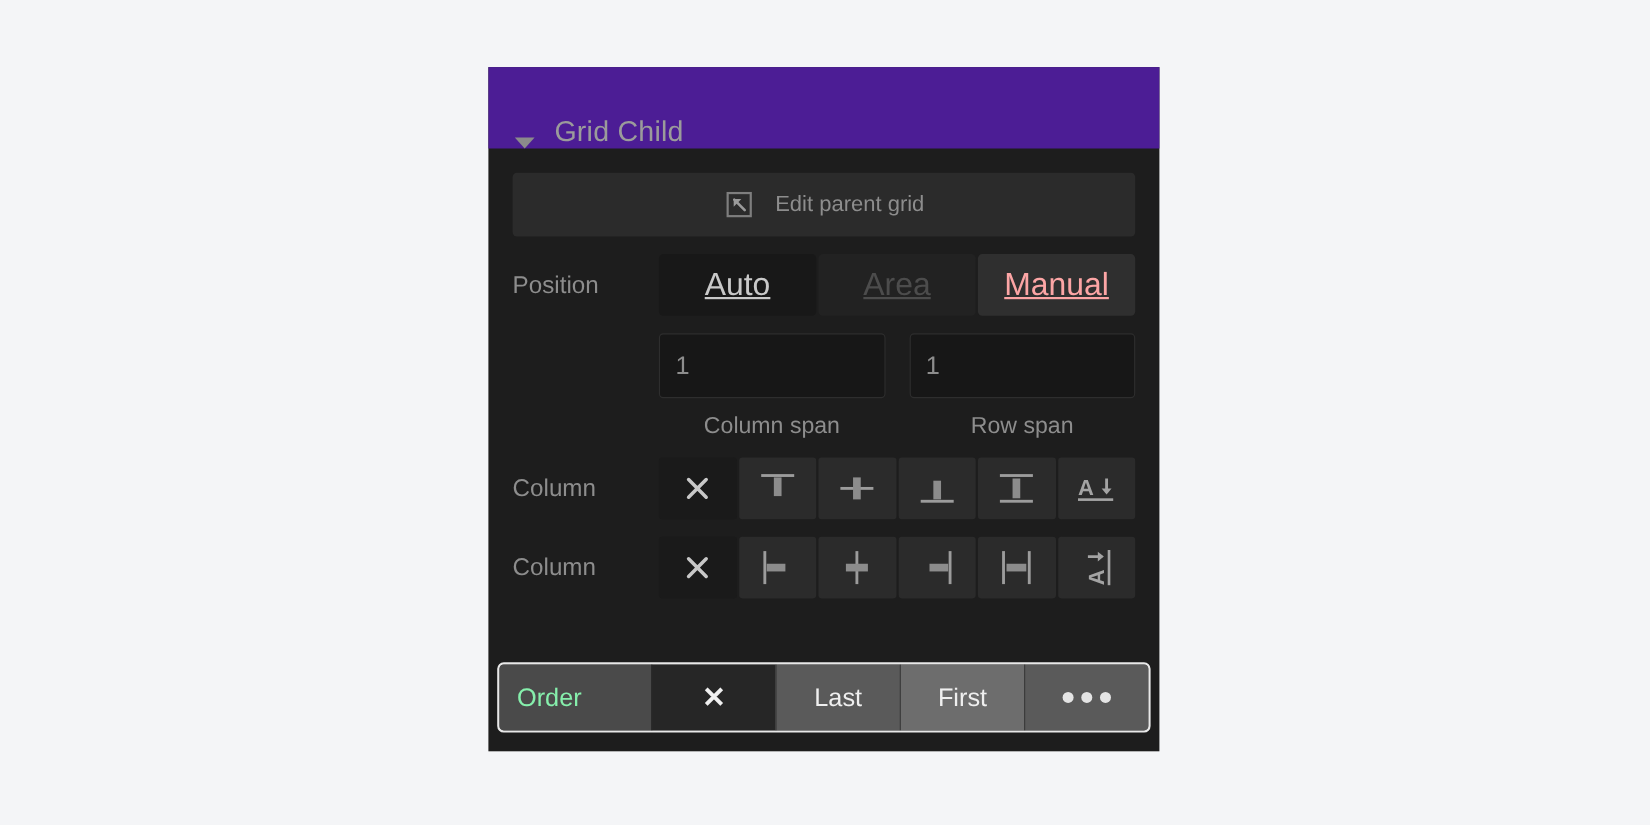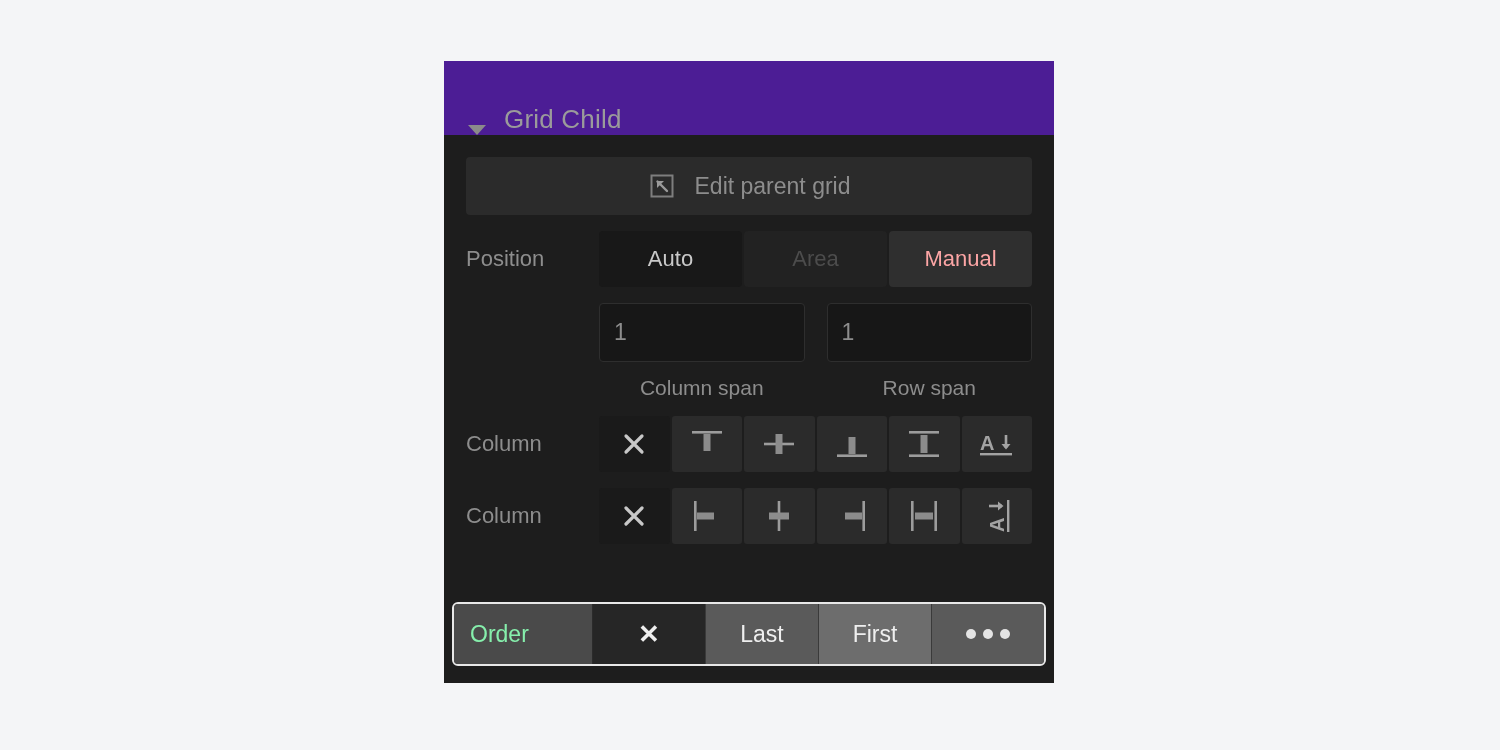--- a/index.html
+++ b/index.html
@@ -60,21 +60,21 @@
   
   .edit-parent {
     height: 58px;
     background: #2b2b2b;
     border-radius: 4px;
     display: flex;
     align-items: center;
     justify-content: center;
     gap: 19px;
     color: #8d8d8d;
-    font-size: 23px;
+    font-size: 20px;
   }
   .edit-parent .glyph { display: flex; align-items: center; }
 
   
   .row {
     display: flex;
     align-items: center;
     margin-top: 16px;
   }
   .row-label {
@@ -93,24 +93,25 @@
     display: flex;
     width: 100%;
     gap: 2px;
   }
   .seg-btn {
     flex: 1;
     height: 56px;
     display: flex;
     align-items: center;
     justify-content: center;
-    font-size: 22px;
+    font-size: 29px;
     border-radius: 4px;
     background: #2b2b2b;
     color: #a2a2a2;
+    text-decoration: underline;
   }
   .seg-btn.selected {
     background: #181818;
     color: #c9c9c9;
   }
   .seg-btn.disabled {
     background: #222222;
     color: #4c4c4c;
   }
   .seg-btn.light {

